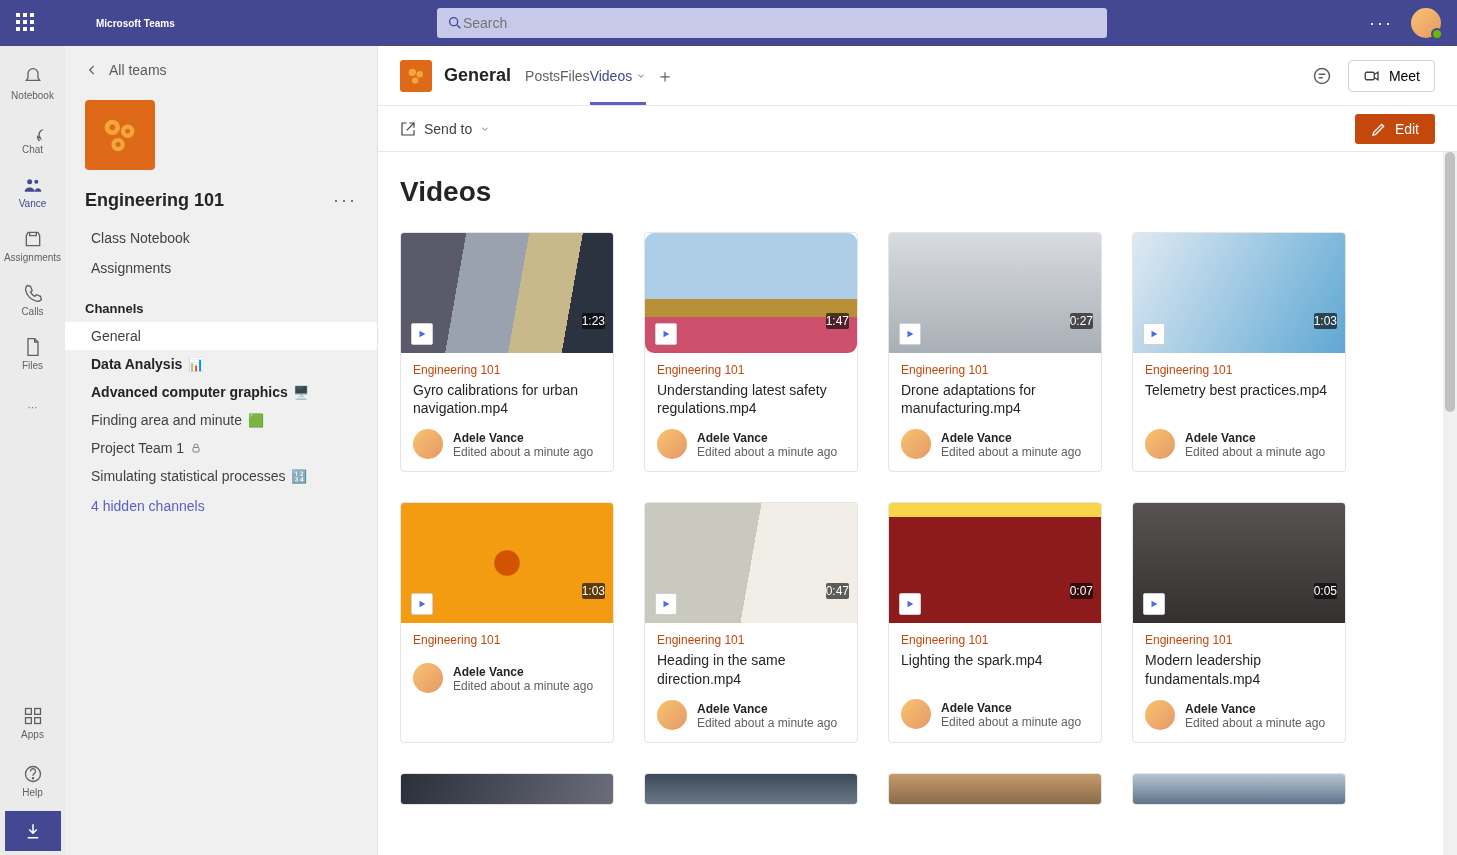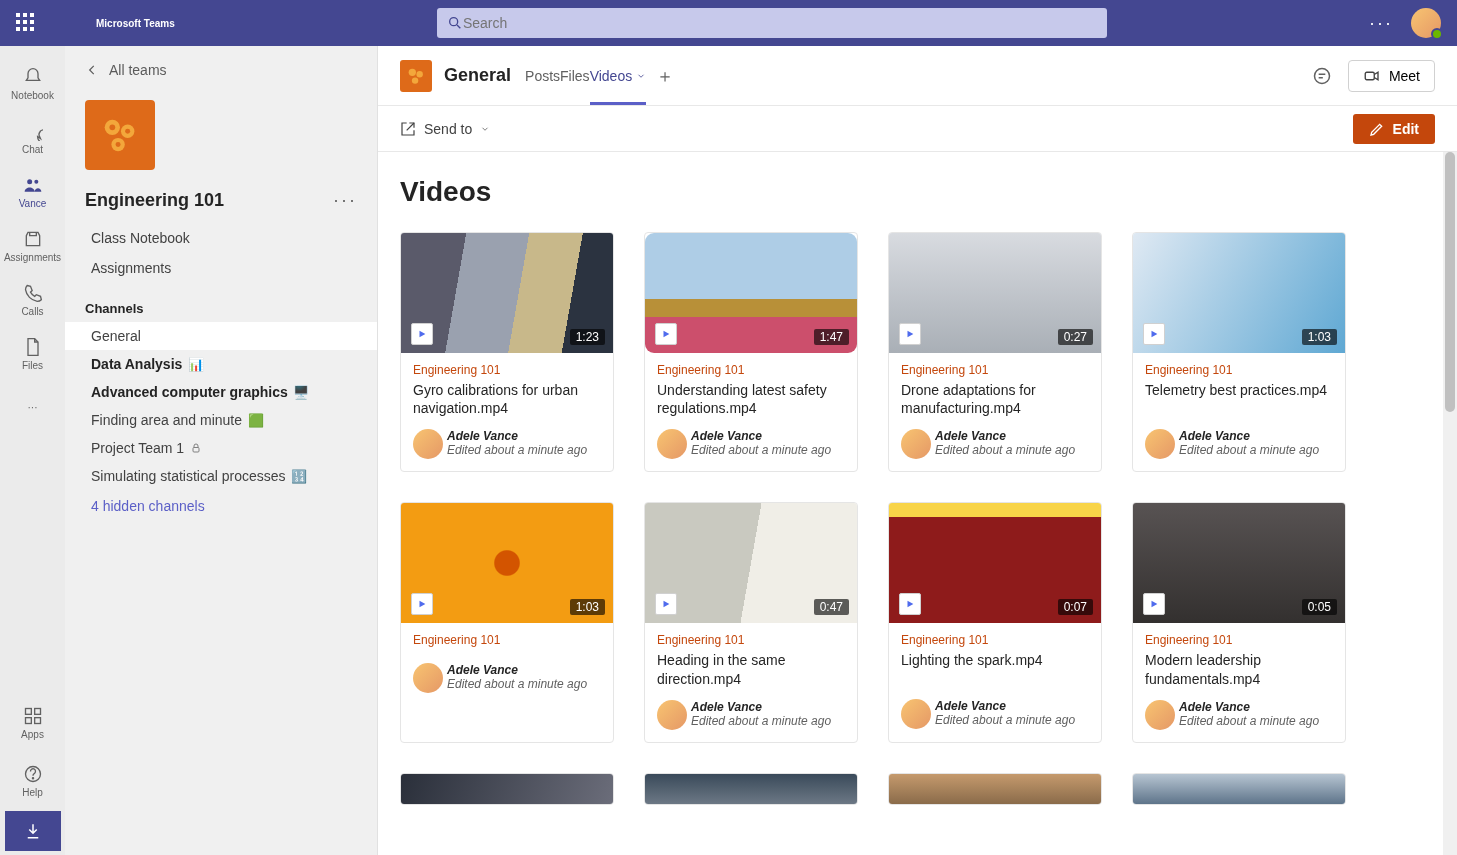--- a/index.html
+++ b/index.html
@@ -47,46 +47,46 @@
 .chantitle { font-weight: 700; font-size: 18px; margin-right: 14px; }
 .tabs { display: flex; height: 100%; align-items: center; }
 .tab { color: #616161; cursor: pointer; height: 100%; display: flex; align-items: center; position: relative; }
 .tab.active { color: #444791; }
 .tab.active::after { content: ""; position: absolute; bottom: 0; left: 0; right: 0; height: 3px; background: #5b5fc7; }
 .tabplus { color: #616161; font-size: 18px; cursor: pointer; margin-left: 10px; }
 .chanright { margin-left: auto; display: flex; align-items: center; gap: 16px; }
 .meet-btn { border: 1px solid #d1d1d1; border-radius: 4px; padding: 6px 14px; display: flex; align-items: center; gap: 8px; cursor: pointer; background: #fff; font-size: 14px; }
 .toolbar { height: 46px; display: flex; align-items: center; justify-content: space-between; padding: 0 22px; border-bottom: 1px solid #e8e8e8; }
 .sendto { display: flex; align-items: center; gap: 8px; color: #424242; cursor: pointer; }
-.edit-btn { background: #c4470c; color: #fff; border: none; border-radius: 3px; padding: 7px 16px; display: flex; align-items: center; gap: 8px; font-weight: 700; cursor: pointer; font-size: 14px; justify-content: center; }
+.edit-btn { background: #c4470c; color: #fff; border: none; border-radius: 3px; padding: 7px 16px; display: flex; align-items: center; gap: 8px; font-weight: 400; cursor: pointer; font-size: 14px; justify-content: center; }
 .content { flex: 1; overflow-y: auto; padding: 24px 12px 24px 22px; position: relative; }
 .page-title { font-size: 28px; font-weight: 600; margin-bottom: 24px; }
 .grid { display: grid; grid-template-columns: repeat(4, 214px); gap: 30px; }
 .card { width: 214px; border: 1px solid #e5e5e5; border-radius: 4px; overflow: hidden; background: #fff; cursor: pointer; }
 .thumb { height: 120px; position: relative; background-size: cover; background-position: center; }
 .thumb.t0 { background: linear-gradient(100deg,#5a5a6a 0 28%,#9aa1af 28% 55%,#c8b88a 55% 78%,#2b3340 78%); }
 .thumb.t1 { background: linear-gradient(#aecde6 55%, #b89038 55% 70%, #cc4f6c 70%); border-radius: 9px; }
 .thumb.t2 { background: linear-gradient(#d8dbe0, #a9afb6); }
 .thumb.t3 { background: linear-gradient(120deg,#dfe9f3,#5fa8d3); }
 .thumb.t4 { background: radial-gradient(circle at 50% 50%,#d35400 10%,#f39c12 11% 100%); }
 .thumb.t5 { background: linear-gradient(100deg,#c9c9c0 50%,#f0eee7 50%); }
 .thumb.t6 { background: linear-gradient(#f8d448 12%, #8e1b1b 12%); }
 .thumb.t7 { background: linear-gradient(#585353,#33302f); }
 .thumb.p0 { background: linear-gradient(110deg,#2a2f3a,#6b6d7a); }
 .thumb.p1 { background: linear-gradient(#3a4a5a,#6c7885); }
 .thumb.p2 { background: linear-gradient(#c59a6d,#8a6b4a); }
 .thumb.p3 { background: linear-gradient(#b7c5d2,#5e748a); }
 .card.partial .thumb { height: 30px; }
 .play-badge { position: absolute; bottom: 8px; left: 10px; width: 22px; height: 22px; background: #fff; border: 1px solid #d0d0d0; border-radius: 2px; display: flex; align-items: center; justify-content: center; }
 .play-badge svg { width: 10px; height: 10px; }
-.duration { position: absolute; bottom: 8px; right: 8px; background: rgba(0,0,0,.62); color: #fff; font-size: 12px; padding: 1px 6px; border-radius: 2px; }
+.duration { position: absolute; bottom: 24px; right: 8px; background: rgba(0,0,0,.62); color: #fff; font-size: 12px; padding: 1px 0; border-radius: 2px; }
 .card-body { padding: 10px 12px 12px; }
 .category { color: #c4470c; font-size: 12px; margin-bottom: 4px; }
 .card-title { font-size: 14px; color: #252525; line-height: 1.3; min-height: 36px; }
-.card-footer { display: flex; align-items: flex-start; gap: 4px; padding: 0 12px 12px; font-style: italic; }
+.card-footer { display: flex; align-items: flex-end; gap: 10px; padding: 0 12px 12px; }
 .avatar-sm { width: 30px; height: 30px; border-radius: 50%; background: linear-gradient(135deg,#f8c471,#e59866); flex-shrink: 0; }
 .meta { font-size: 12px; }
 .meta .author { font-weight: 600; color: #242424; }
 .meta .edited { color: #616161; }
 .scroll-track { position: absolute; right: 0; top: 152px; bottom: 0; width: 14px; background: #f0f0f0; }
 .scroll-thumb { position: absolute; left: 2px; right: 2px; top: 0; height: 260px; background: #c0c0c0; border-radius: 5px; }
 </style>
 </head>
 <body>
 

